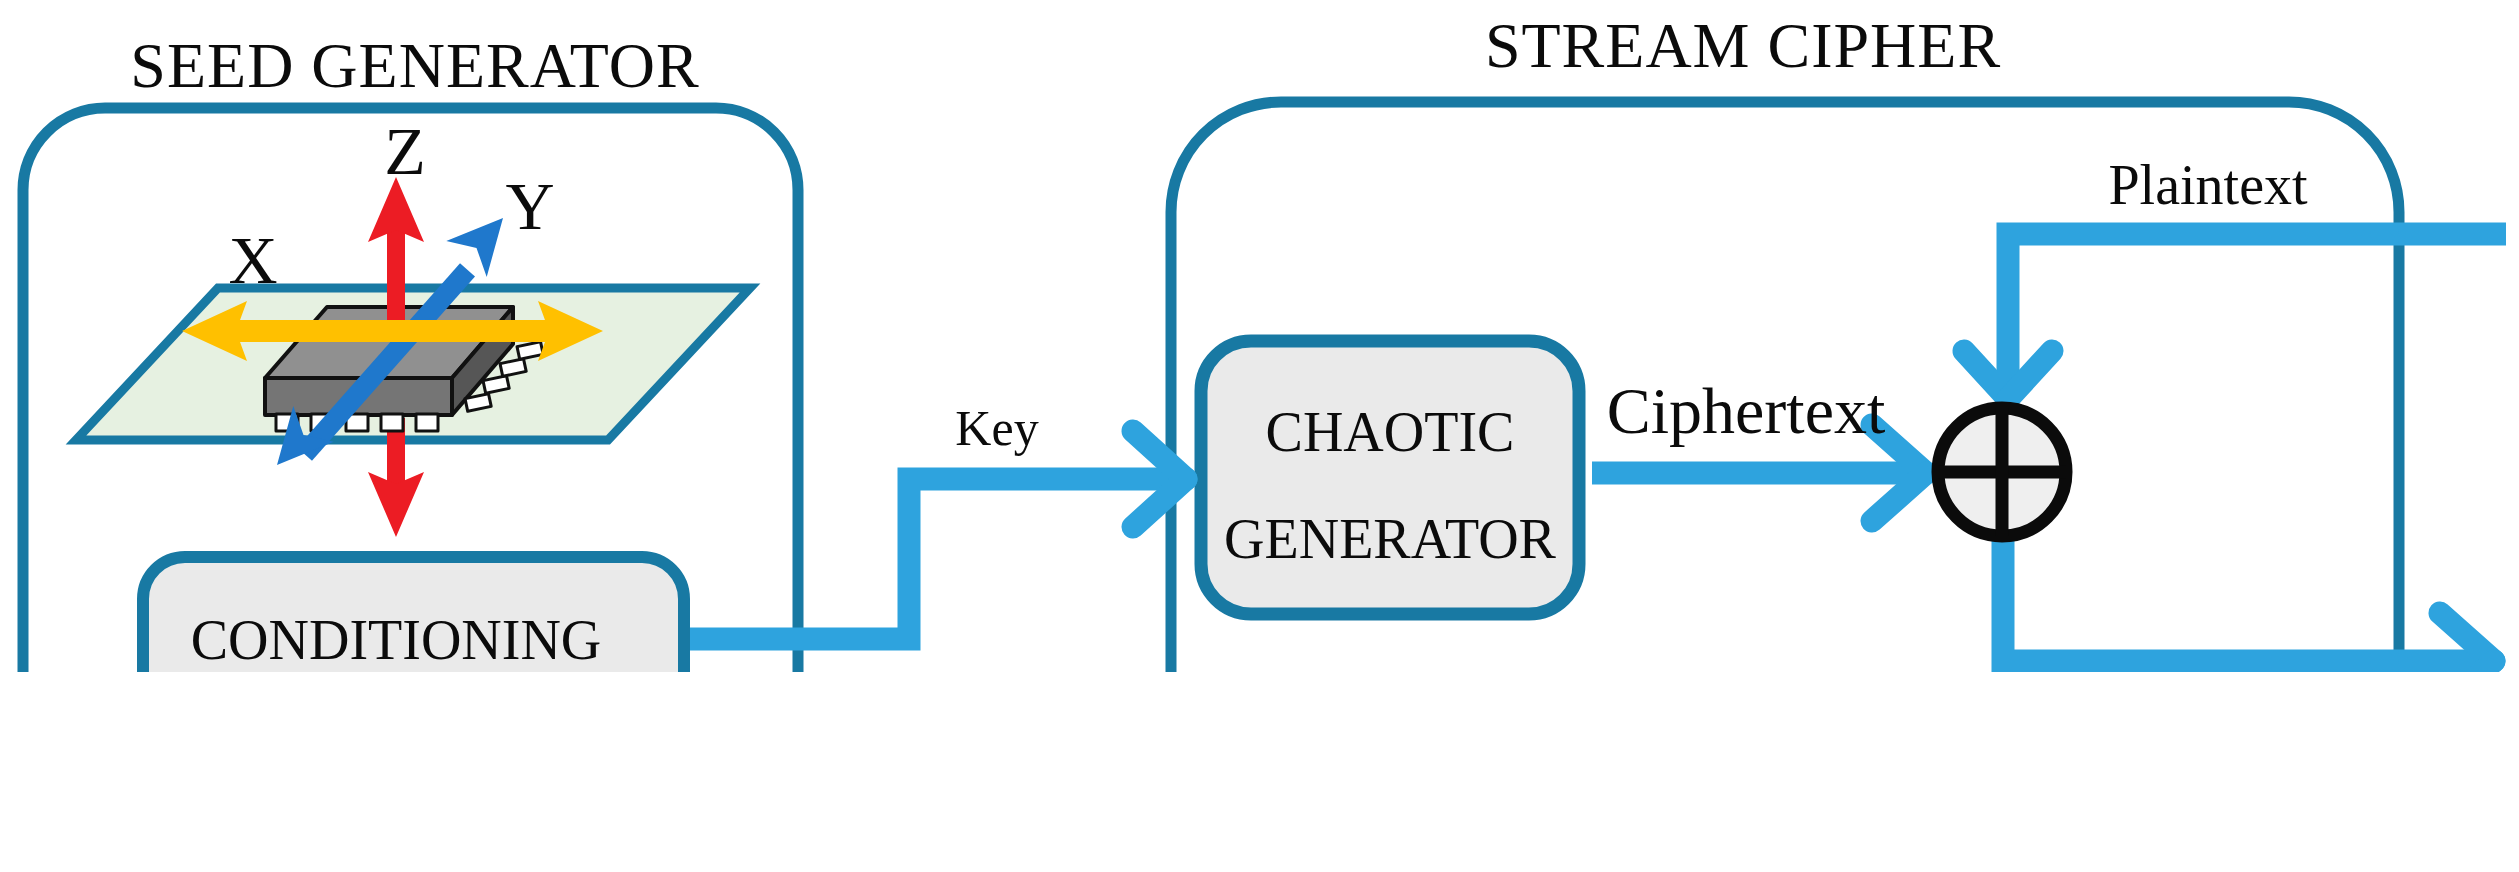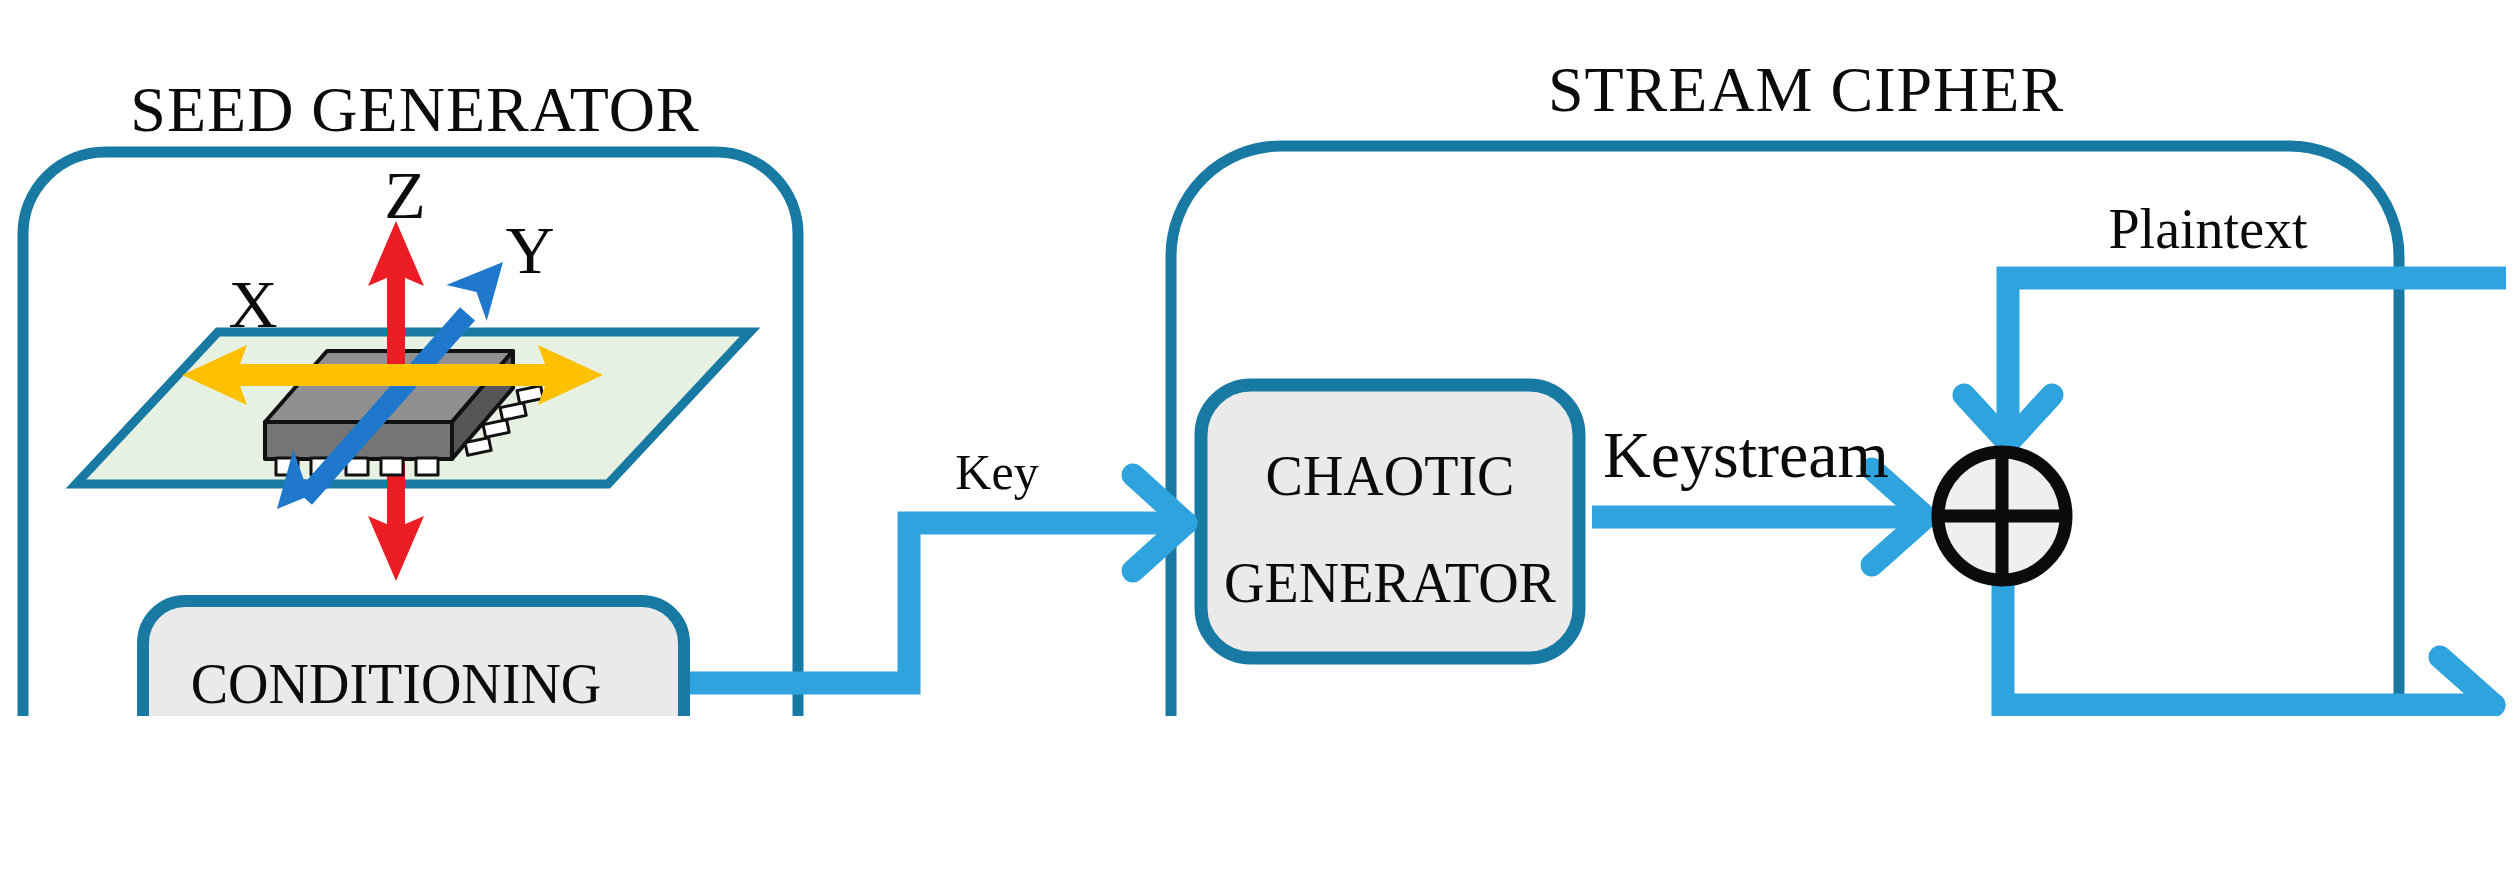--- a/index.html
+++ b/index.html
@@ -2,21 +2,20 @@
 <html style="--outline-teal: #1879A3; --flow-blue: #2EA3DE; --axis-red: #EC1C24; --axis-yellow: #FFC000; --axis-blue: #1F78CC; --plane-green: #E6F1E1; --box-gray: #EAEAEA; --xor-gray: #EFEFEF; --chip-gray-top: #909090; --chip-gray-front: #757575; --chip-gray-side: #565656; --chip-outline: #111111; --text-black: #0B0B0B;"><head>
 <meta charset="utf-8">
 <style>
   html,body{margin:0;padding:0;background:#ffffff;}
   #canvas{
     position:relative;
     width:2519px;height:672px;
     background:#ffffff;
     font-family:"Liberation Serif","DejaVu Serif",serif;
     overflow:hidden;
-    margin-top:44px;
   }
   #diagram-svg{position:absolute;left:0;top:0;}
   .lbl{
     position:absolute;
     transform:translate(-50%,-50%);
     white-space:nowrap;
     color:var(--text-black,#0b0b0b);
     font-family:"Liberation Serif","DejaVu Serif",serif;
     line-height:1;
     user-select:none;
@@ -128,30 +127,30 @@
     </g>
 
     <g style="stroke:var(--text-black)" stroke-width="13">
       <circle cx="2002" cy="472" r="64" style="fill:var(--xor-gray)"></circle>
       <line x1="1938" y1="472" x2="2066" y2="472"></line>
       <line x1="2002" y1="408" x2="2002" y2="536"></line>
     </g>
   </svg>
 
   <div class="lbl fs64 title" style="left:415px;top:66px">SEED GENERATOR</div>
-  <div class="lbl fs64 title" style="left:1806px;top:46px">STREAM CIPHER</div>
+  <div class="lbl fs64 title" style="left:1743px;top:46px">STREAM CIPHER</div>
 
   <div class="lbl fs68" style="left:405px;top:151px">Z</div>
   <div class="lbl fs68" style="left:530px;top:206px">Y</div>
   <div class="lbl fs68" style="left:253px;top:260px">X</div>
 
 
   <div class="lbl fs60" style="left:396px;top:640px">CONDITIONING</div>
 
   <div class="lbl fs62" style="left:997px;top:428px">Key</div>
 
   <div class="lbl fs60" style="left:1390px;top:432px">CHAOTIC</div>
   <div class="lbl fs60" style="left:1390px;top:539px">GENERATOR</div>
 
-  <div class="lbl fs66" style="left:1746px;top:411px">Keystream</div>
+  <div class="lbl fs66" style="left:1746px;top:411px">Ciphertext</div>
   <div class="lbl fs70" style="left:2208px;top:185px">Plaintext</div>
 
 </div>
 
 </body></html>

